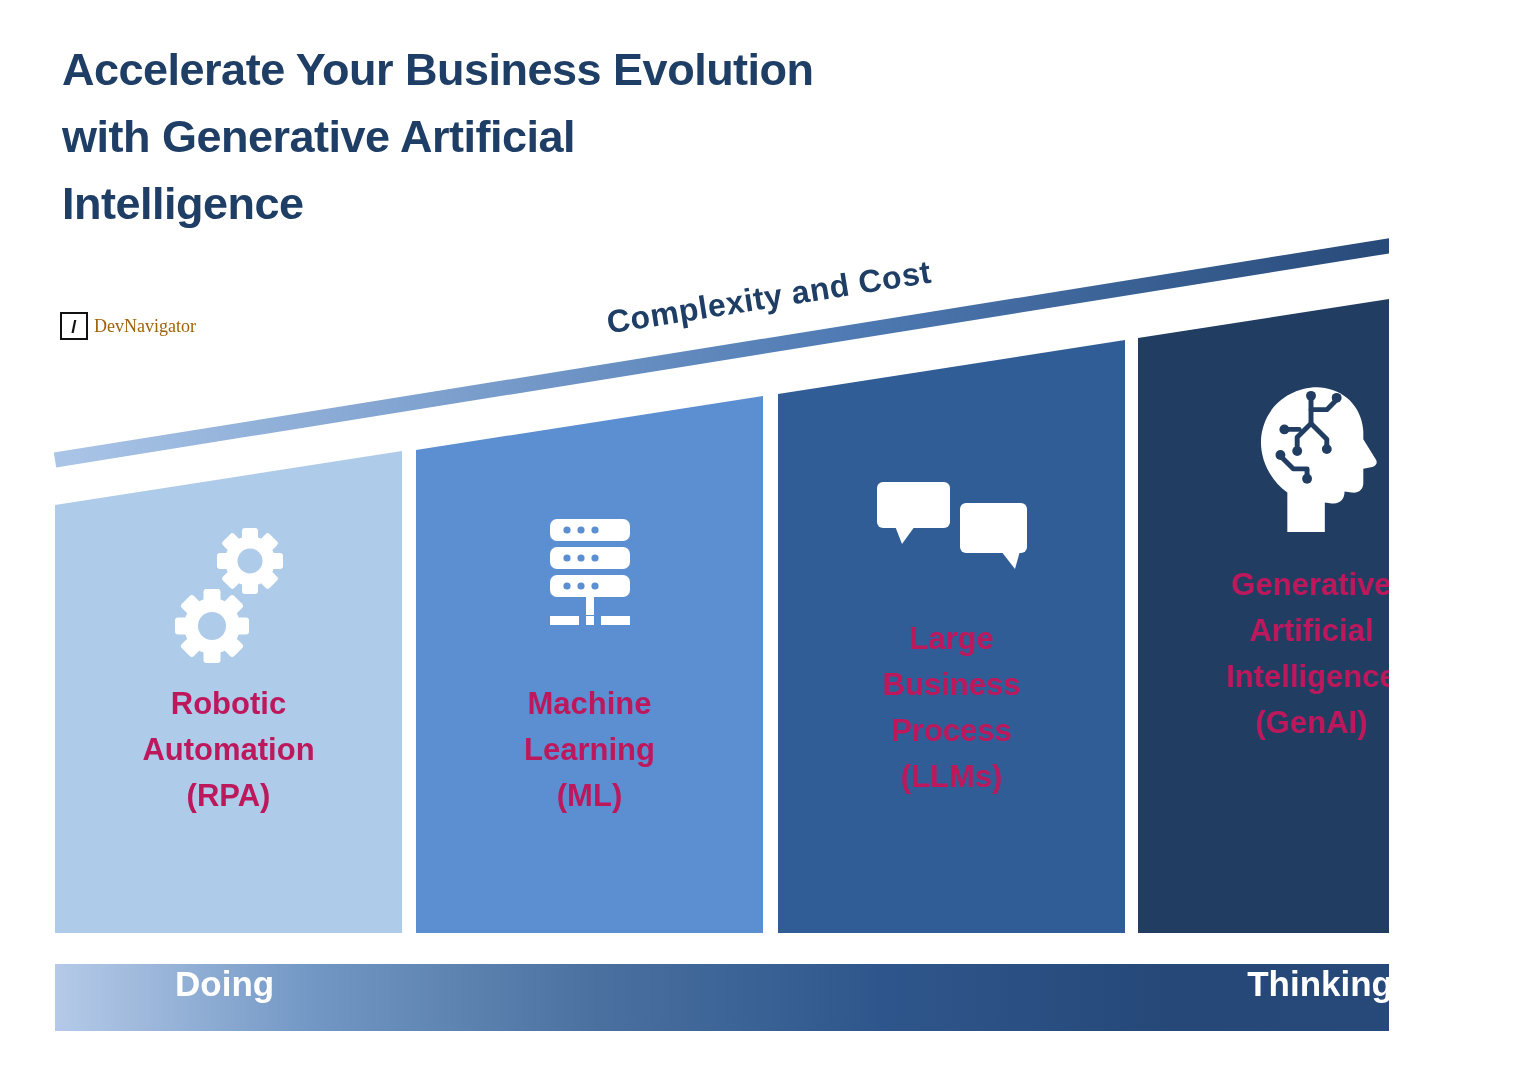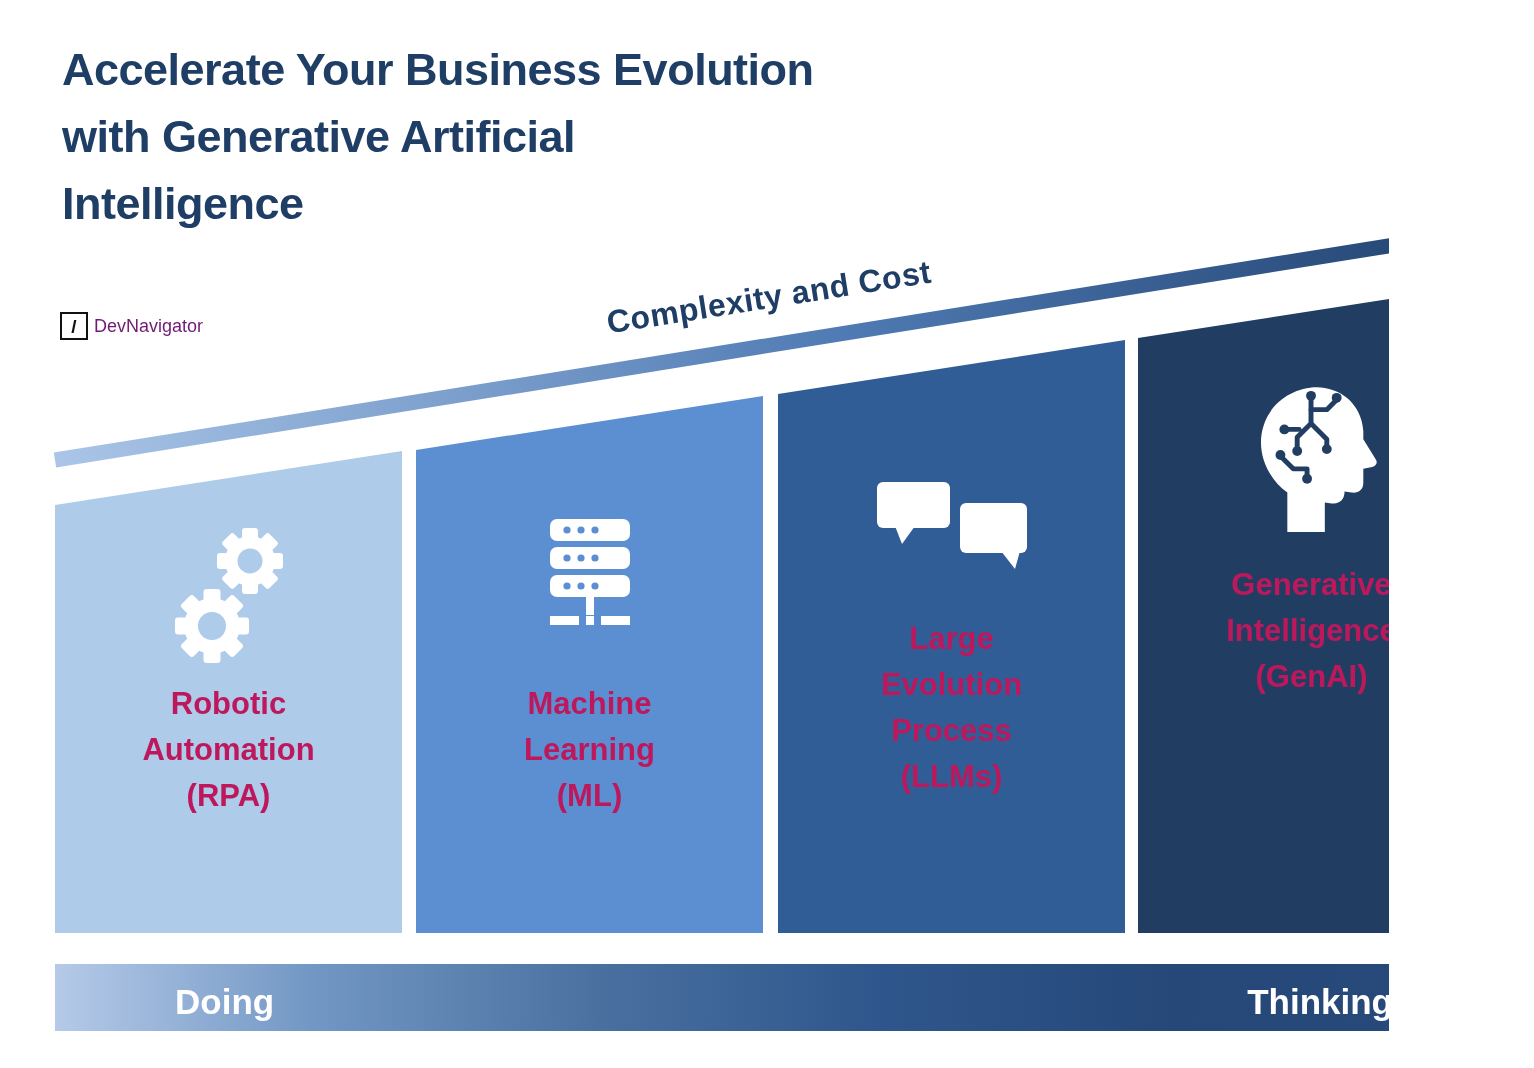--- a/index.html
+++ b/index.html
@@ -7,21 +7,21 @@
     position:relative;width:1389px;height:1068px;background:#ffffff;
     font-family:"Liberation Sans",sans-serif;overflow:hidden;
   }
   
   .title{position:absolute;left:62px;top:36px;color:#1f3e66;font-weight:bold;
          font-size:45px;line-height:67px;letter-spacing:-0.5px;}
   
   .logo{position:absolute;left:60px;top:312px;display:flex;align-items:center;gap:6px;}
   .logo-box{width:24px;height:24px;border:2.5px solid #111;display:flex;align-items:center;
             justify-content:center;font-weight:bold;font-size:19px;color:#111;line-height:1;}
-  .logo-text{font-size:18px;color:#701a75;}
+  .logo-text{font-size:18px;color:#a16207;font-family:Liberation Serif, serif;}
   
   .arrow-svg{position:absolute;left:0;top:0;pointer-events:none;}
   .arrow-label{position:absolute;left:553px;top:279px;width:432px;text-align:center;
                transform:rotate(-9deg);color:#1f3e66;font-weight:bold;font-size:32px;
                letter-spacing:0.5px;}
   
   .col{position:absolute;width:347px;clip-path:polygon(0 54px,100% 0,100% 100%,0 100%);}
   .col-1{left:55px;top:451px;height:482px;background:#aecbea;}
   .col-2{left:416px;top:396px;height:537px;background:#5c8fd2;}
   .col-3{left:778px;top:340px;height:593px;background:#315d97;}
@@ -33,22 +33,22 @@
   .stage-3{left:778px;top:394px;}
   .stage-4{left:1138px;top:338px;}
   .caption{color:#be185d;font-weight:bold;font-size:31px;line-height:46px;text-align:center;}
   .stage-1 .icon-wrap{margin-top:20px;}  .stage-1 .caption{margin-top:12px;}
   .stage-2 .icon-wrap{margin-top:46px;}  .stage-2 .caption{margin-top:50px;}
   .stage-3 .icon-wrap{margin-top:88px;}  .stage-3 .caption{margin-top:42px;}
   .stage-4 .icon-wrap{margin-top:46px;}  .stage-4 .caption{margin-top:26px;}
   
   .spectrum{position:absolute;left:55px;top:964px;width:1431px;height:67px;
     background:linear-gradient(90deg,#b5cae8 0%,#7297c4 18%,#49709f 38%,#2f568c 58%,#254878 78%,#284a7b 100%);
-    display:flex;align-items:flex-end;justify-content:space-between;
-    padding:0 93px 9px 120px;box-sizing:border-box;}
+    display:flex;align-items:flex-start;justify-content:space-between;
+    padding:0 93px 16px 120px;box-sizing:border-box;}
   .spectrum span{color:#ffffff;font-weight:bold;font-size:35px;}
 </style>
 </head>
 <body>
 
 <div class="canvas">
 
   <div class="title">
     <div>Accelerate Your Business Evolution</div>
     <div>with Generative Artificial</div>
@@ -145,21 +145,21 @@
         <g fill="#ffffff">
           <rect x="0" y="0" width="73" height="46" rx="6"></rect>
           <path d="M18,44 L38,44 L25,62 Z"></path>
           <rect x="83" y="21" width="67" height="50" rx="6"></rect>
           <path d="M124,69 L143,69 L138,87 Z"></path>
         </g>
       </svg>
     </div>
     <div class="caption">
       <div>Large</div>
-      <div>Evolution</div>
+      <div>Business</div>
       <div>Process</div>
       <div>(LLMs)</div>
     </div>
   </div>
 
   <div class="stage stage-4">
     <div class="icon-wrap">
       <svg width="130" height="148" viewBox="0 0 130 150">
         <path fill="#ffffff" d="M40,150 V110 C18,94 8,66 16,42 C24,16 52,0 78,4
           C102,8 116,27 117,48 L117,56 L130,77 C131.5,80 130,83 126,84 L117,86
@@ -178,20 +178,21 @@
           <circle cx="37" cy="46" r="5"></circle>
           <circle cx="80" cy="66" r="5"></circle>
           <circle cx="33" cy="72" r="5"></circle>
           <circle cx="60" cy="96" r="5"></circle>
           <circle cx="64" cy="12" r="5"></circle>
         </g>
       </svg>
     </div>
     <div class="caption">
       <div>Generative</div>
+      <div>Artificial</div>
       <div>Intelligence</div>
       <div>(GenAI)</div>
     </div>
   </div>
 
   <div class="spectrum">
     <span>Doing</span>
     <span>Thinking</span>
   </div>
 

